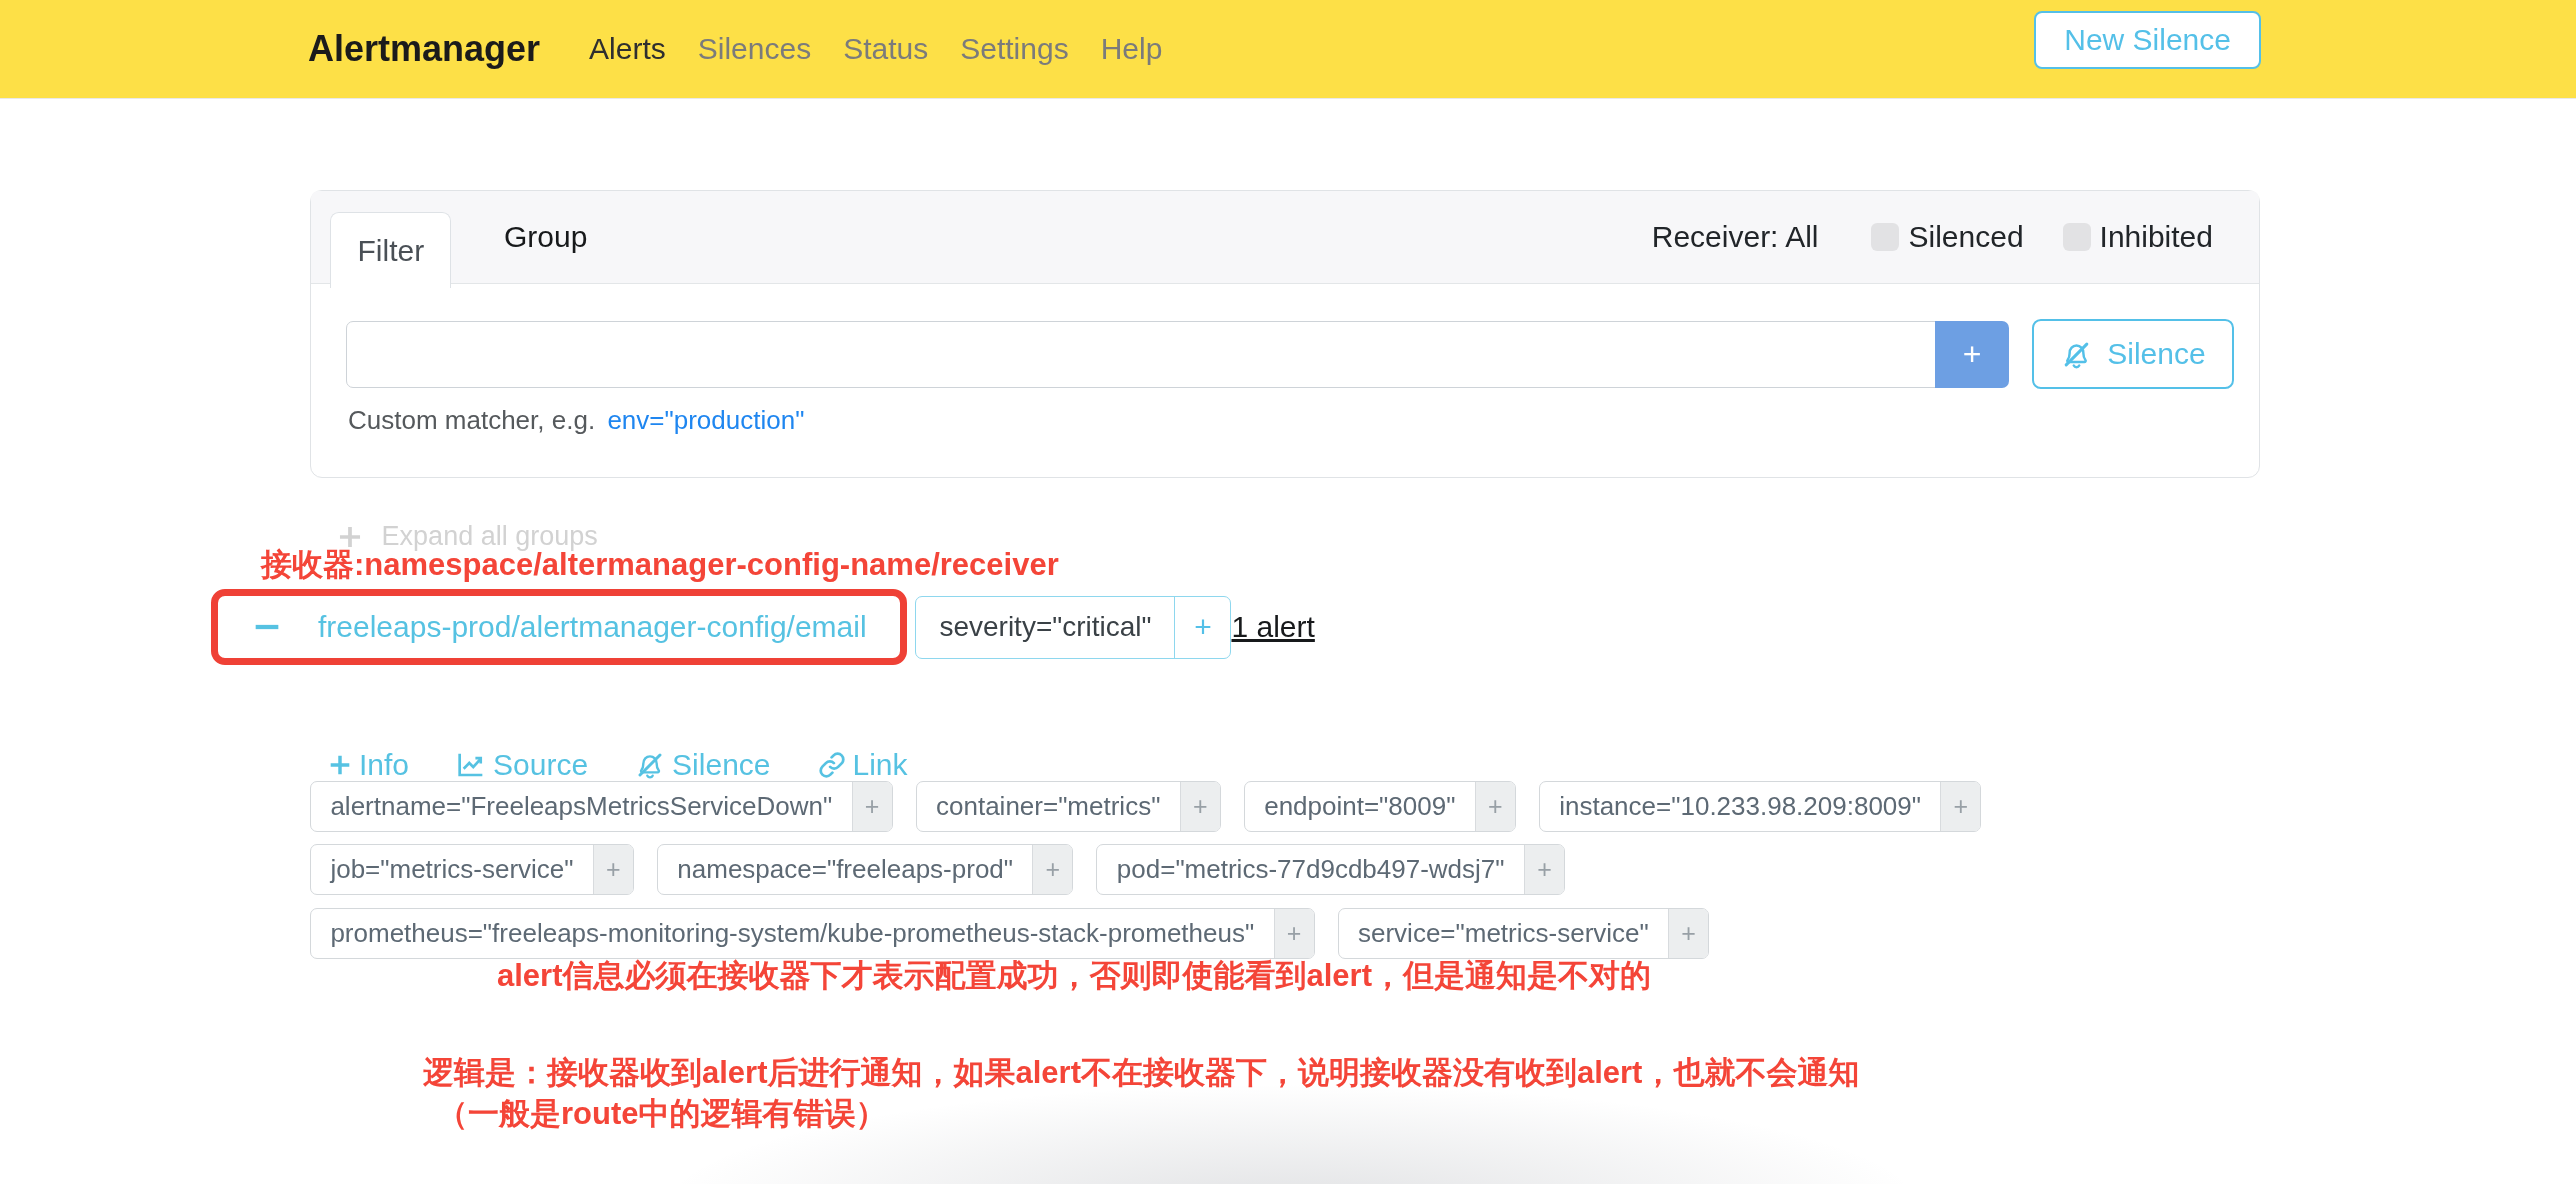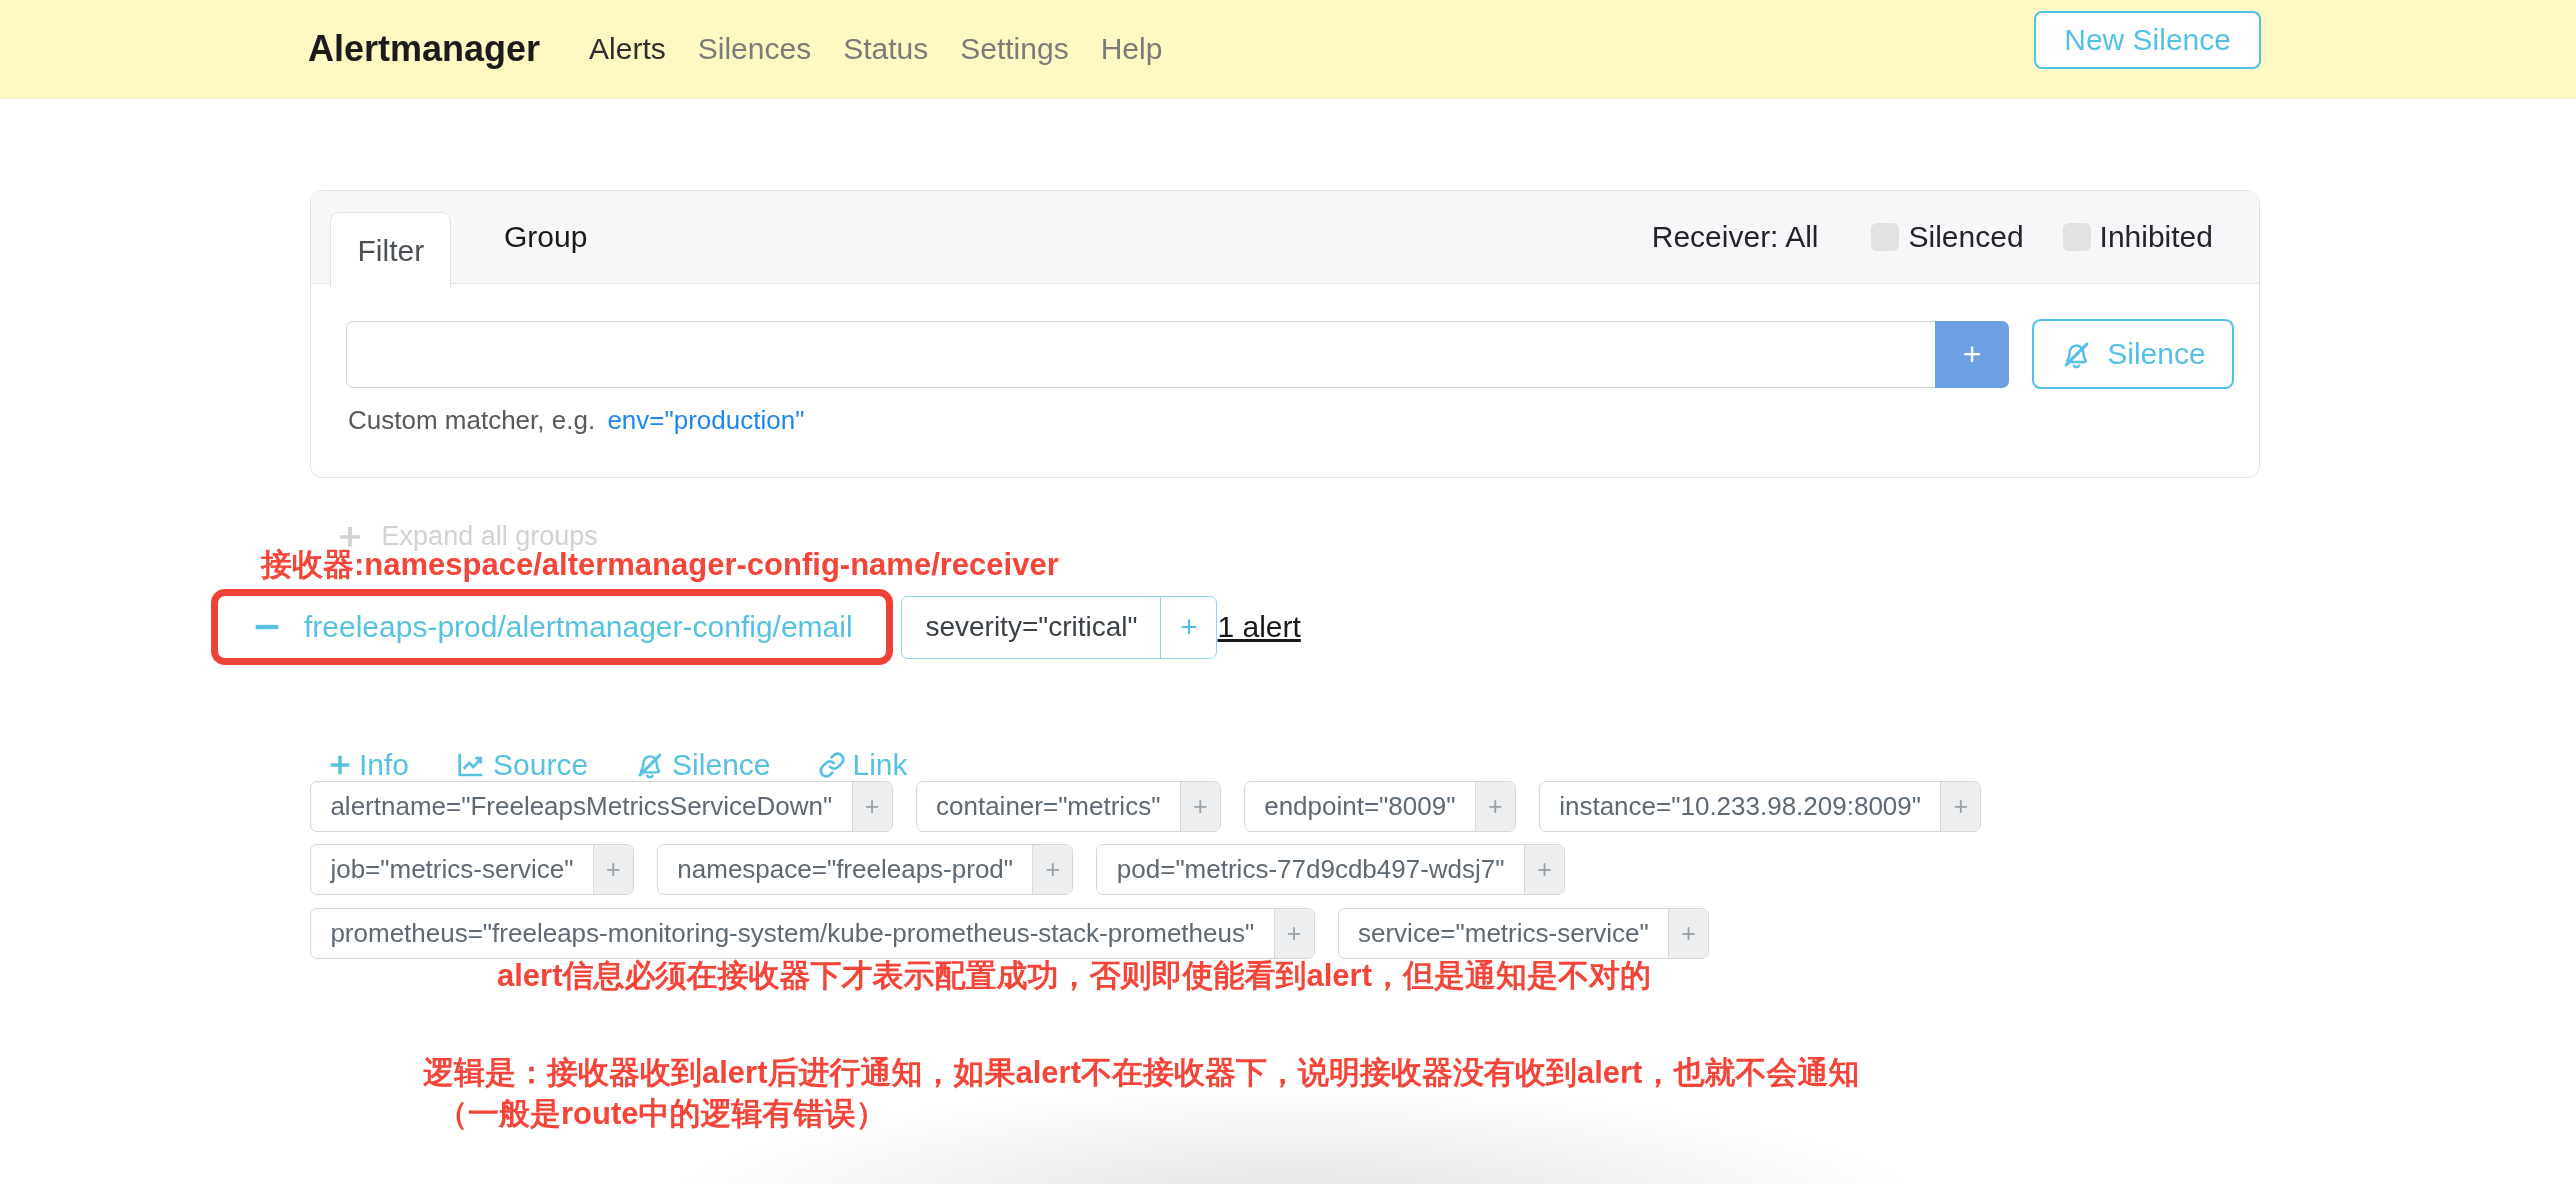--- a/index.html
+++ b/index.html
@@ -11,21 +11,21 @@
   }
   *{box-sizing:border-box;margin:0;padding:0;}
   html,body{width:2576px;height:1184px;overflow:hidden;}
   body{
     position:relative;background:#fff;
     font-family:"Liberation Sans","DejaVu Sans",sans-serif;
     color:#212529;
   }
   
   .navbar{position:absolute;left:0;top:0;width:2576px;height:99px;
-    background:#fef9c3;border-bottom:1.8px solid #e9e9e9;display:flex;align-items:center;}
+    background:#fde047;border-bottom:1.8px solid #e9e9e9;display:flex;align-items:center;}
   .brand{margin-left:308px;font-size:36px;font-weight:700;color:#1b1b1b;cursor:pointer;}
   .nav-links{display:flex;margin-left:49px;gap:32px;font-size:30px;color:#7b7b7b;align-items:center;}
   .nav-link{cursor:pointer;}
   .nav-link.active{color:#2f2f2f;}
   .new-silence-btn{position:absolute;right:315px;top:11.4px;height:58px;padding:0 28px;
     border:2.6px solid var(--accent-cyan);border-radius:8px;background:#fff;
     color:var(--accent-cyan);font-size:30px;display:flex;align-items:center;cursor:pointer;}
   
   .card{position:absolute;left:310px;top:190px;width:1950px;height:288px;
     border:1.8px solid #e0e3e6;border-radius:12px;background:#fff;}
@@ -56,21 +56,21 @@
   .hint a{color:var(--link-blue);margin-left:12.3px;text-decoration:none;cursor:pointer;}
   
   .expand-row{position:absolute;left:336px;top:521px;display:flex;align-items:center;gap:17.6px;
     color:#d2d2d2;font-size:27px;cursor:pointer;}
   .note-red{position:absolute;color:var(--annotation-red);font-weight:600;white-space:nowrap;}
   .note-receiver{left:261px;top:544px;font-size:31px;}
   .note-config{left:497px;top:955px;font-size:31px;}
   .note-logic{left:423px;top:1052px;font-size:31px;}
   .note-route{left:437px;top:1093px;font-size:31px;}
   .group-header{position:absolute;left:211px;top:589px;display:flex;align-items:center;}
-  .receiver-box{display:flex;align-items:center;gap:21px;height:76px;padding:8px 33px;
+  .receiver-box{display:flex;align-items:center;gap:35px;height:76px;padding:8px 33px;
     border:7px solid #ef4136;border-radius:14px;color:#56c2e2;font-size:30px;cursor:pointer;background:#fff;}
   .severity-box{margin-left:8.8px;display:flex;align-items:stretch;height:63px;
     border:1.8px solid #8ed7ee;border-radius:7px;background:#fff;}
   .severity-text{display:flex;align-items:center;padding:0 23px;color:#3a4146;font-size:28px;cursor:pointer;}
   .severity-plus{display:flex;align-items:center;justify-content:center;width:56px;
     border-left:1.8px solid #8ed7ee;color:var(--accent-cyan);font-size:30px;cursor:pointer;}
   .alert-count{font-size:30px;color:#17191b;text-decoration:underline;}
   
   .alert-meta{position:absolute;left:327px;top:748px;display:flex;align-items:center;gap:46px;}
   .timestamp{font-size:30px;color:#17191b;margin-right:-5.3px;}

